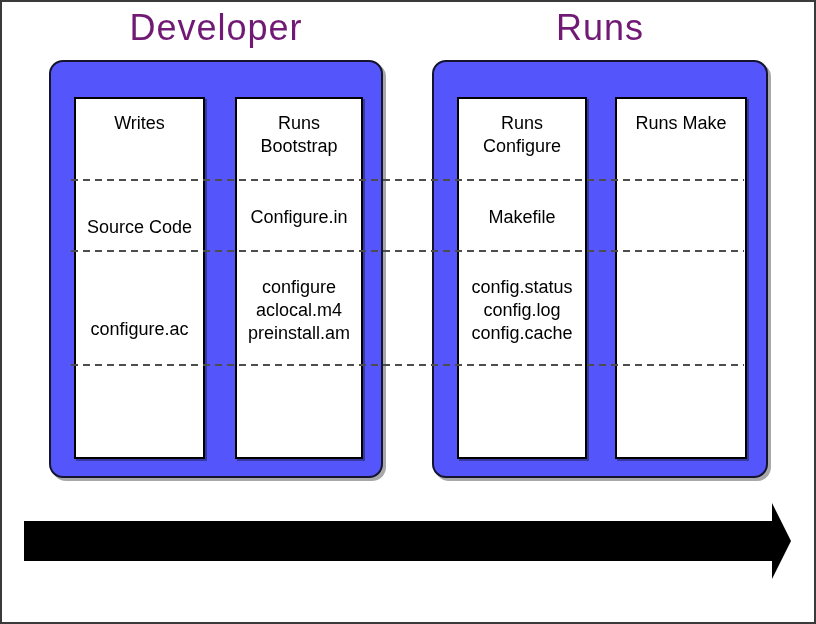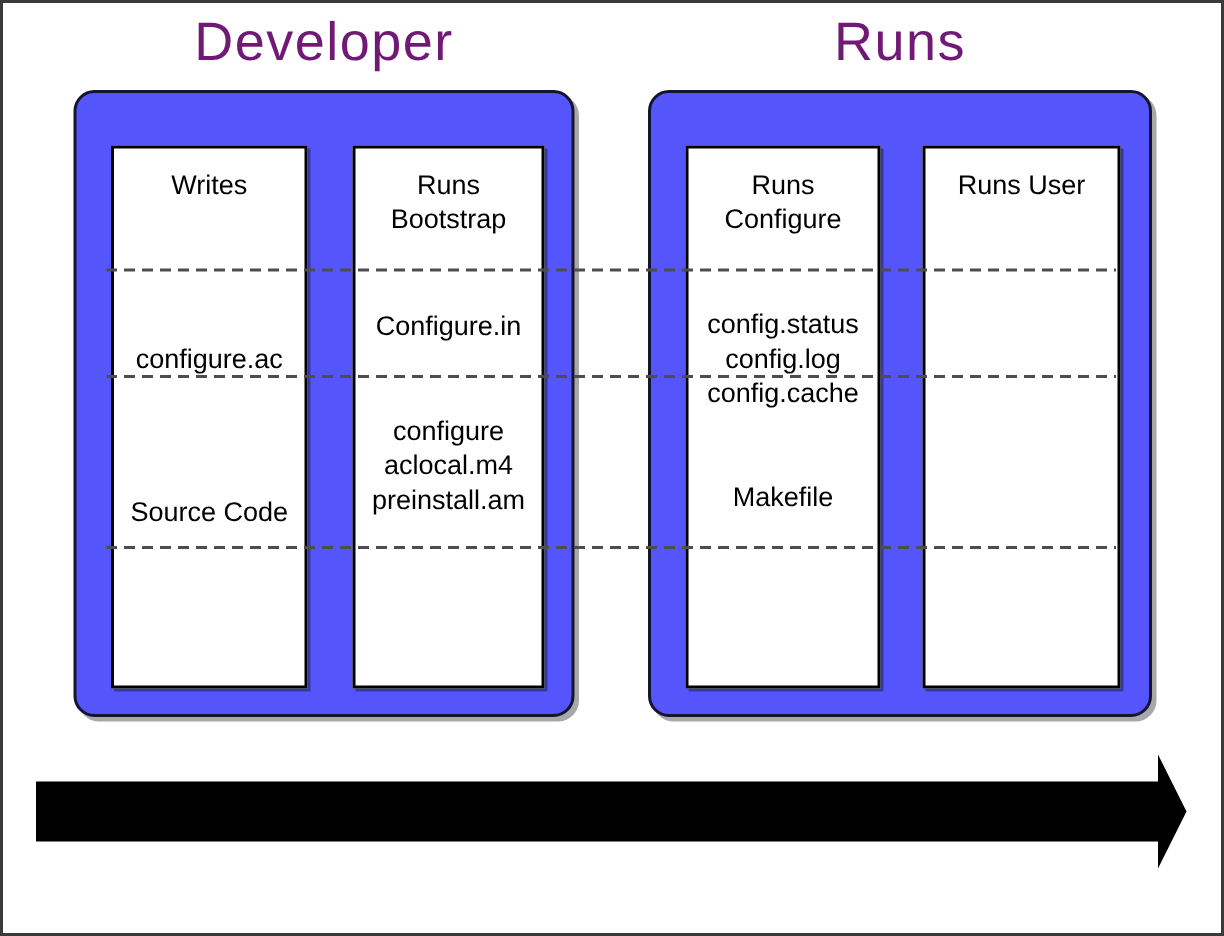--- a/index.html
+++ b/index.html
@@ -97,46 +97,46 @@
 <body>
 
 <div class="canvas">
 
   <div class="title dev">Developer</div>
   <div class="title user">Runs</div>
 
   <div class="container dev">
     <div class="col col-a">
       <div class="cell r1">Writes</div>
+      <div class="cell r4">Source Code</div>
       <div class="cell r3">configure.ac</div>
-      <div class="cell r4">Source Code</div>
     </div>
     <div class="col col-b">
       <div class="cell r1">Runs
 Bootstrap</div>
       <div class="cell r2">Configure.in</div>
       <div class="cell r3">configure
 aclocal.m4
 preinstall.am</div>
       <div class="cell r4"></div>
     </div>
   </div>
 
   <div class="container user">
     <div class="col col-a">
       <div class="cell r1">Runs
 Configure</div>
+      <div class="cell r2">Makefile</div>
       <div class="cell r3">config.status
 config.log
 config.cache</div>
-      <div class="cell r2">Makefile</div>
       <div class="cell r4"></div>
     </div>
     <div class="col col-b">
-      <div class="cell r1">Runs User</div>
+      <div class="cell r1">Runs Make</div>
       <div class="cell r2"></div>
       <div class="cell r3"></div>
     </div>
   </div>
 
   <div class="dash d1"></div>
   <div class="dash d2"></div>
   <div class="dash d3"></div>
 
   <div class="arrow-shaft"></div>

